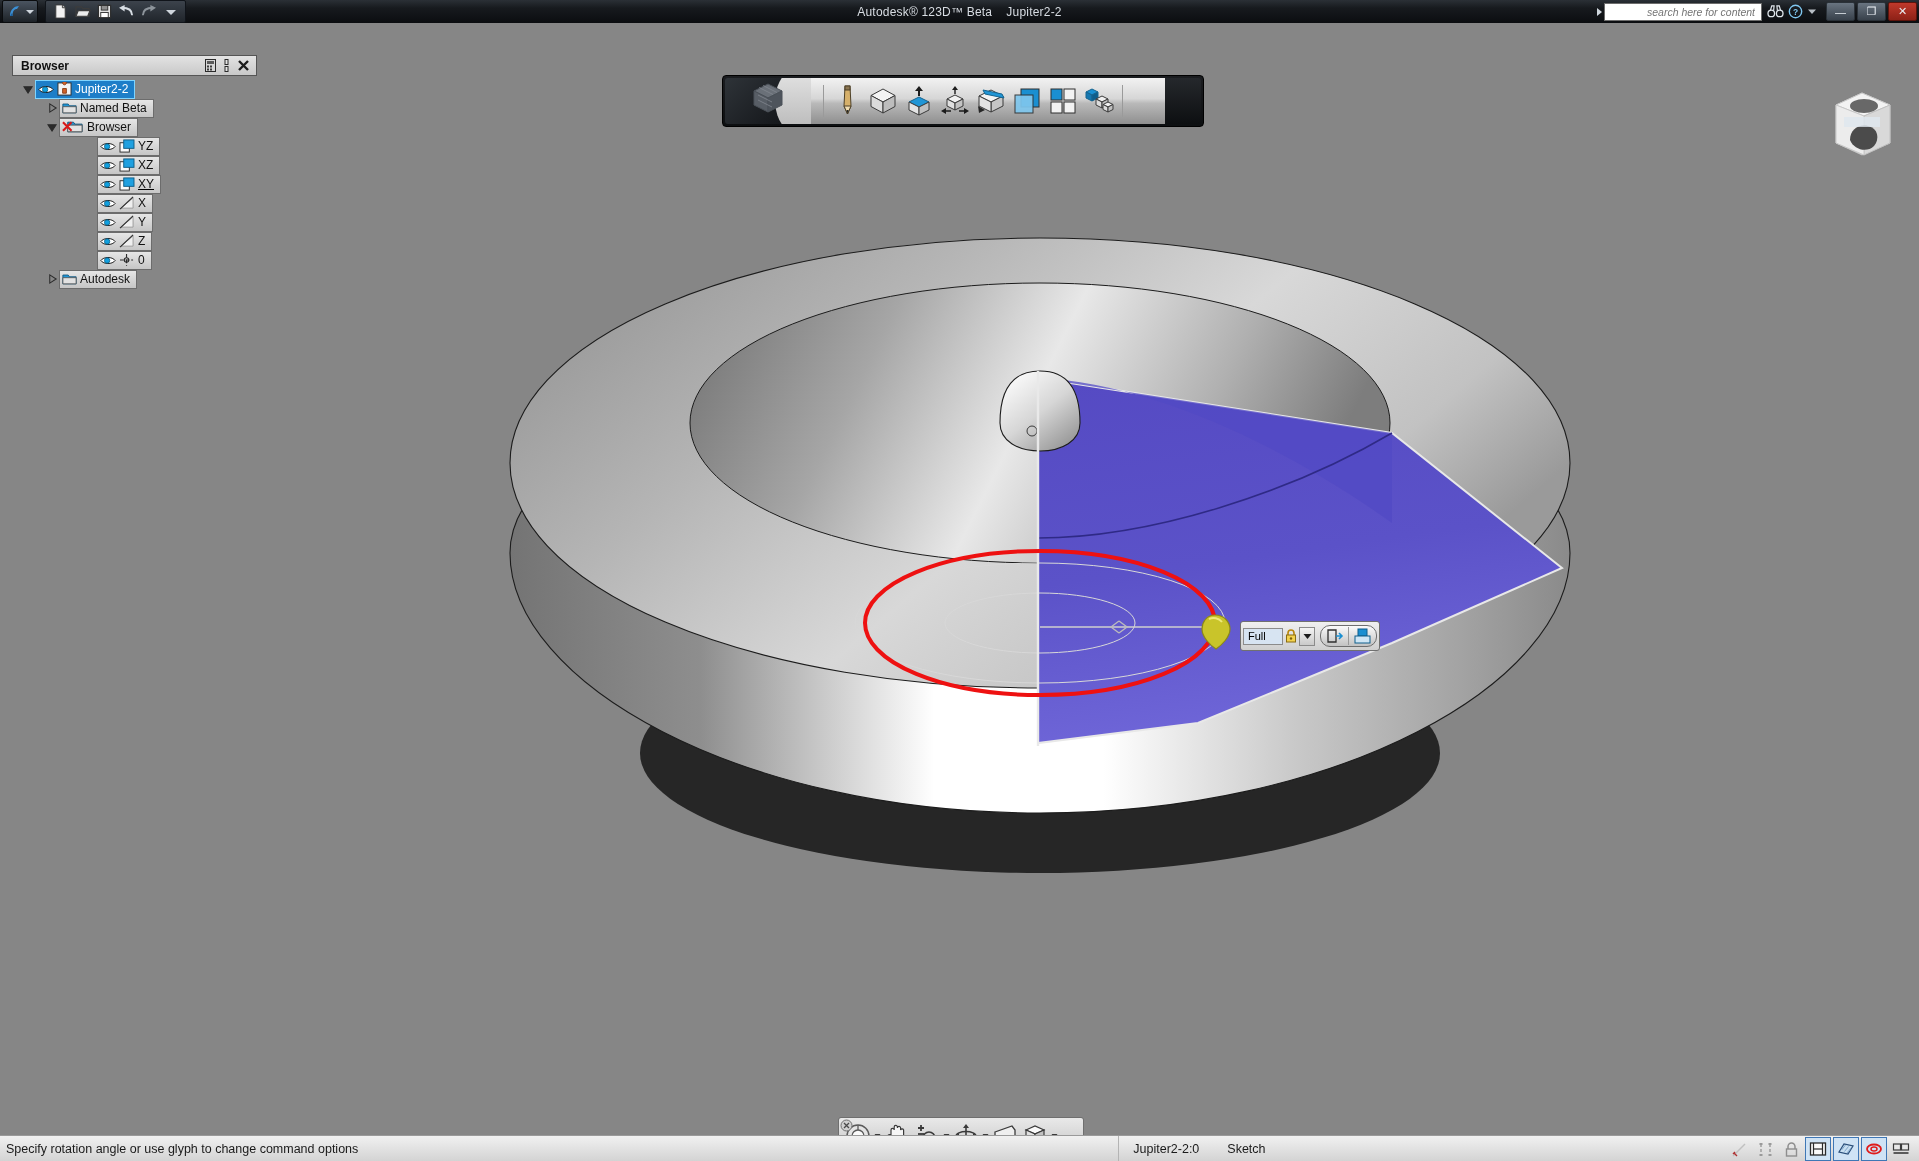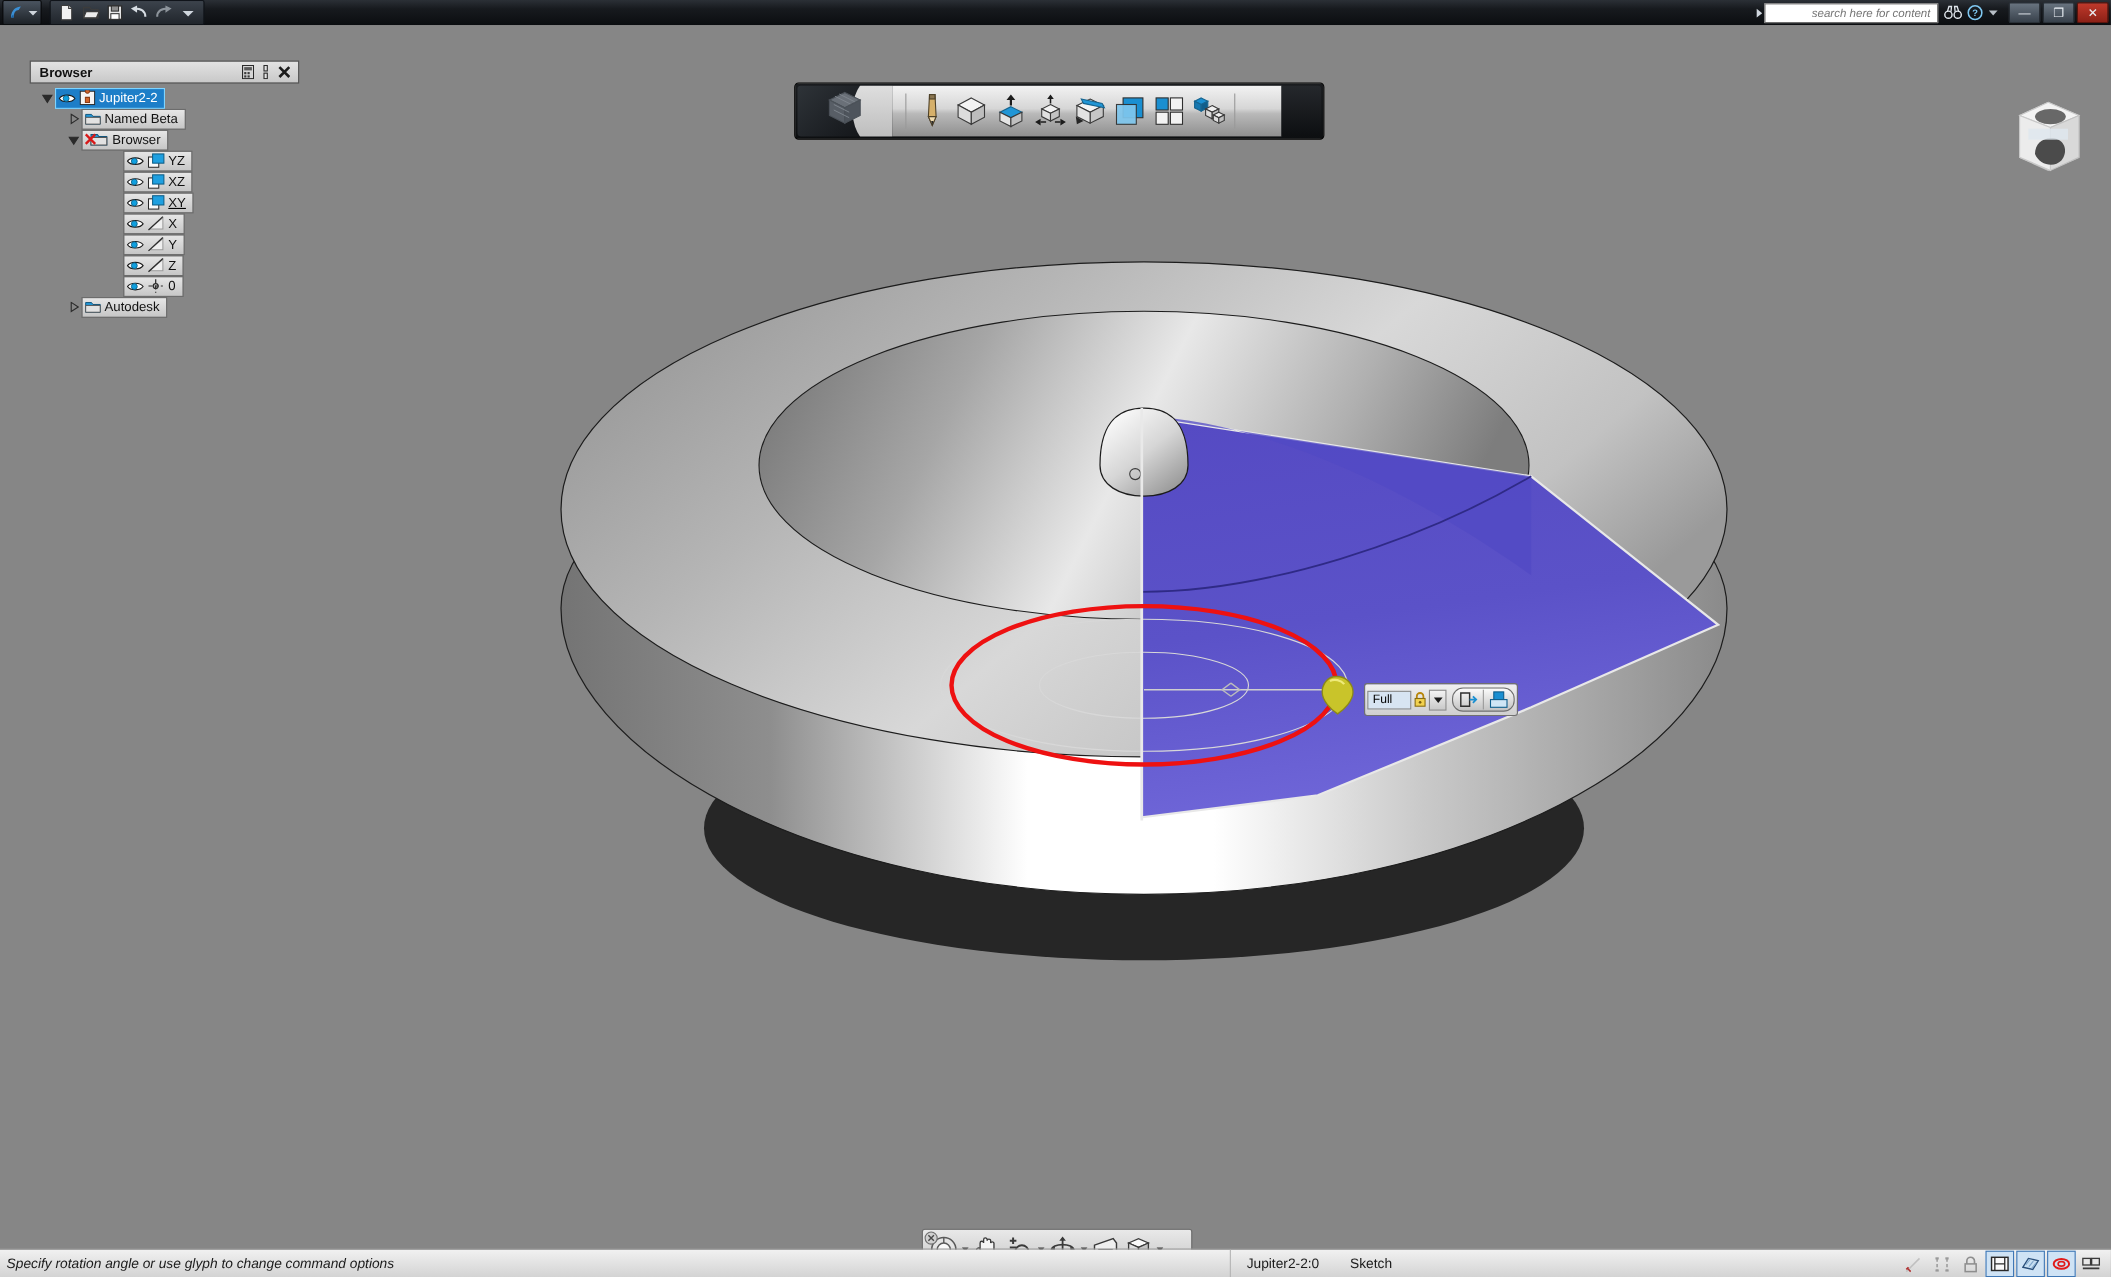--- a/index.html
+++ b/index.html
@@ -29,21 +29,21 @@
   .wbtns{display:flex;align-items:center;gap:2px;margin-left:4px;margin-right:2px;}
   .wbtn{width:27px;height:17px;border:1px solid #2a3138;border-radius:2px;
     background:linear-gradient(180deg,#697480,#38414b);display:flex;align-items:center;
     justify-content:center;color:#e9eef3;font-size:11px;}
   .wbtn.close{background:linear-gradient(180deg,#c0392b,#8d2117);border-color:#5d140c;}
   
   .ribbon-strip{position:absolute;left:0;top:23px;width:1919px;height:19px;background:#8a8a8a;}
   
   .viewport{position:absolute;left:0;top:23px;width:1919px;height:1112px;background:#868686;}
   
-  .browser{position:absolute;left:27px;top:32px;width:245px;}
+  .browser{position:absolute;left:12px;top:32px;width:245px;}
   .browser-title{height:19px;background:linear-gradient(180deg,#e3e3e3,#c8c8c8);
     border:1px solid #555;display:flex;align-items:center;padding-left:8px;}
   .browser-title span.t{font-size:12px;font-weight:bold;color:#101010;}
   .bt-btns{margin-left:auto;display:flex;align-items:center;gap:7px;padding-right:6px;}
   .tree{padding-top:4px;}
   .trow{display:flex;align-items:center;height:18px;margin-bottom:1px;}
   .exp{width:13px;height:13px;display:flex;align-items:center;justify-content:center;}
   .node{display:inline-flex;align-items:center;height:17px;border:1px solid #6c6c6c;
     background:linear-gradient(180deg,#e6e6e6,#c6c6c6);padding:0 6px 0 2px;gap:3px;}
   .node.sel{background:#1d7ec8;border:1px solid #7fd4ff;}
@@ -87,21 +87,21 @@
     background:linear-gradient(180deg,#e9e9e9,#c4c4c4);border:1px solid #6f6f6f;border-radius:3px;
     display:flex;align-items:center;padding-left:4px;box-sizing:border-box;}
   .nb-item{display:flex;align-items:center;height:30px;}
   .nb-ico{width:30px;height:28px;display:flex;align-items:center;justify-content:center;}
   .nb-arrow{width:9px;height:28px;display:flex;align-items:center;justify-content:center;}
   .nb-close{position:absolute;left:840px;top:1096px;width:13px;height:13px;}
   
   .statusbar{position:absolute;left:0;top:1135px;width:1919px;height:26px;
     background:linear-gradient(180deg,#f1f1f1,#d2d2d2);border-top:1px solid #9a9a9a;
     display:flex;align-items:center;}
-  .sb-msg{font-size:12.5px;color:#1a1a1a;padding-left:6px;font-style:italic;}
+  .sb-msg{font-size:12.5px;color:#1a1a1a;padding-left:6px;}
   .sb-cell{font-size:12.5px;color:#1a1a1a;padding:0 14px;height:26px;display:flex;align-items:center;
     border-left:1px solid #b4b4b4;}
   .sb-right{margin-left:auto;display:flex;align-items:center;height:26px;padding-right:6px;gap:2px;}
   .sb-ico{width:24px;height:22px;display:flex;align-items:center;justify-content:center;}
   .sb-ico.on{background:#cfe3f5;border:1px solid #3f77b5;}
   
   .scroll-hint{position:absolute;left:90px;top:1124px;width:58px;height:4px;background:#b7b7b7;}
 </style>
 </head>
 <body>
@@ -144,20 +144,25 @@
       <svg width="17" height="15" viewBox="0 0 18 16">
         <path d="M3 12 C3 6 8 4 14 4" fill="none" stroke="#8d949b" stroke-width="2"></path>
         <path d="M17 4 L11 1 L11 8 Z" fill="#8d949b"></path>
       </svg>
     </div>
     <div class="qat-btn">
       <svg width="12" height="10" viewBox="0 0 12 10">
         <path d="M1 3 L11 3 L6 8 Z" fill="#cfd6dd"></path>
       </svg>
     </div>
+  </div>
+  <div class="title-text">
+    <span>Autodesk® 123D™ Beta</span>
+    &nbsp;&nbsp;
+    <span>Jupiter2-2</span>
   </div>
   <div class="tb-right">
     <div class="tb-sep">
       <svg width="8" height="10" viewBox="0 0 8 10">
         <path d="M2 1 L7 5 L2 9 Z" fill="#cfd6dd"></path>
       </svg>
     </div>
     <div class="search-box">
       <input type="text" placeholder="search here for content" style="">
     </div>

